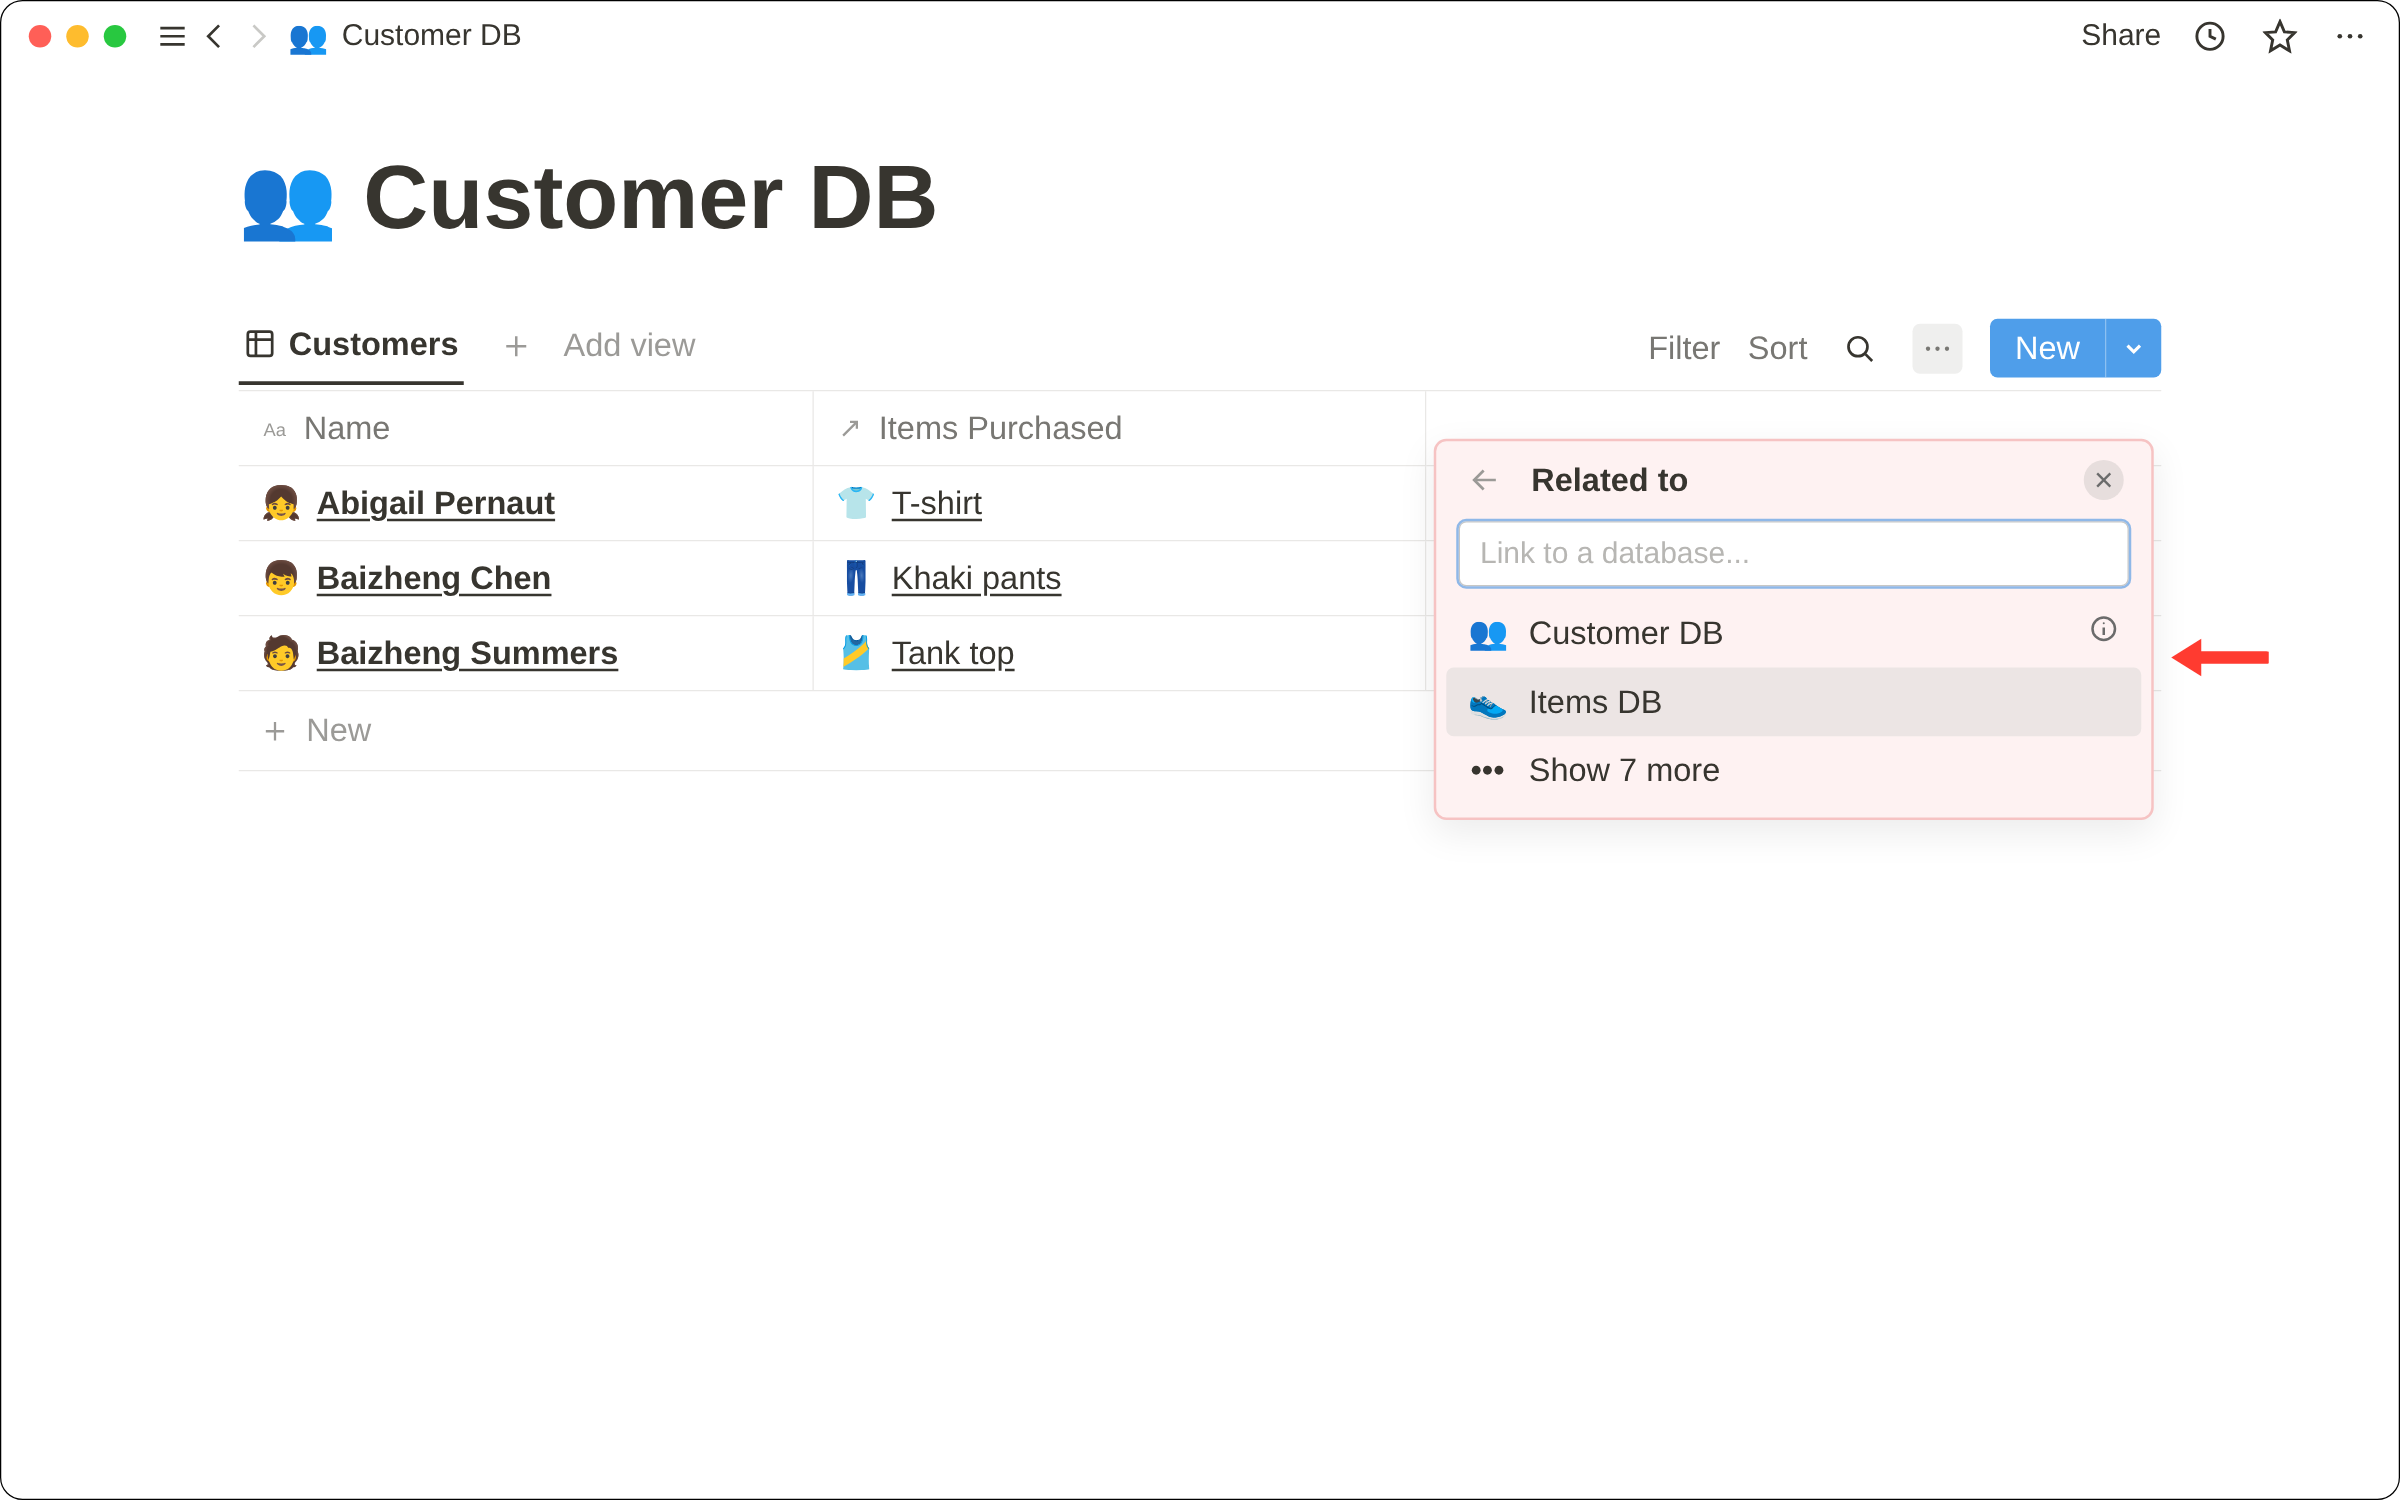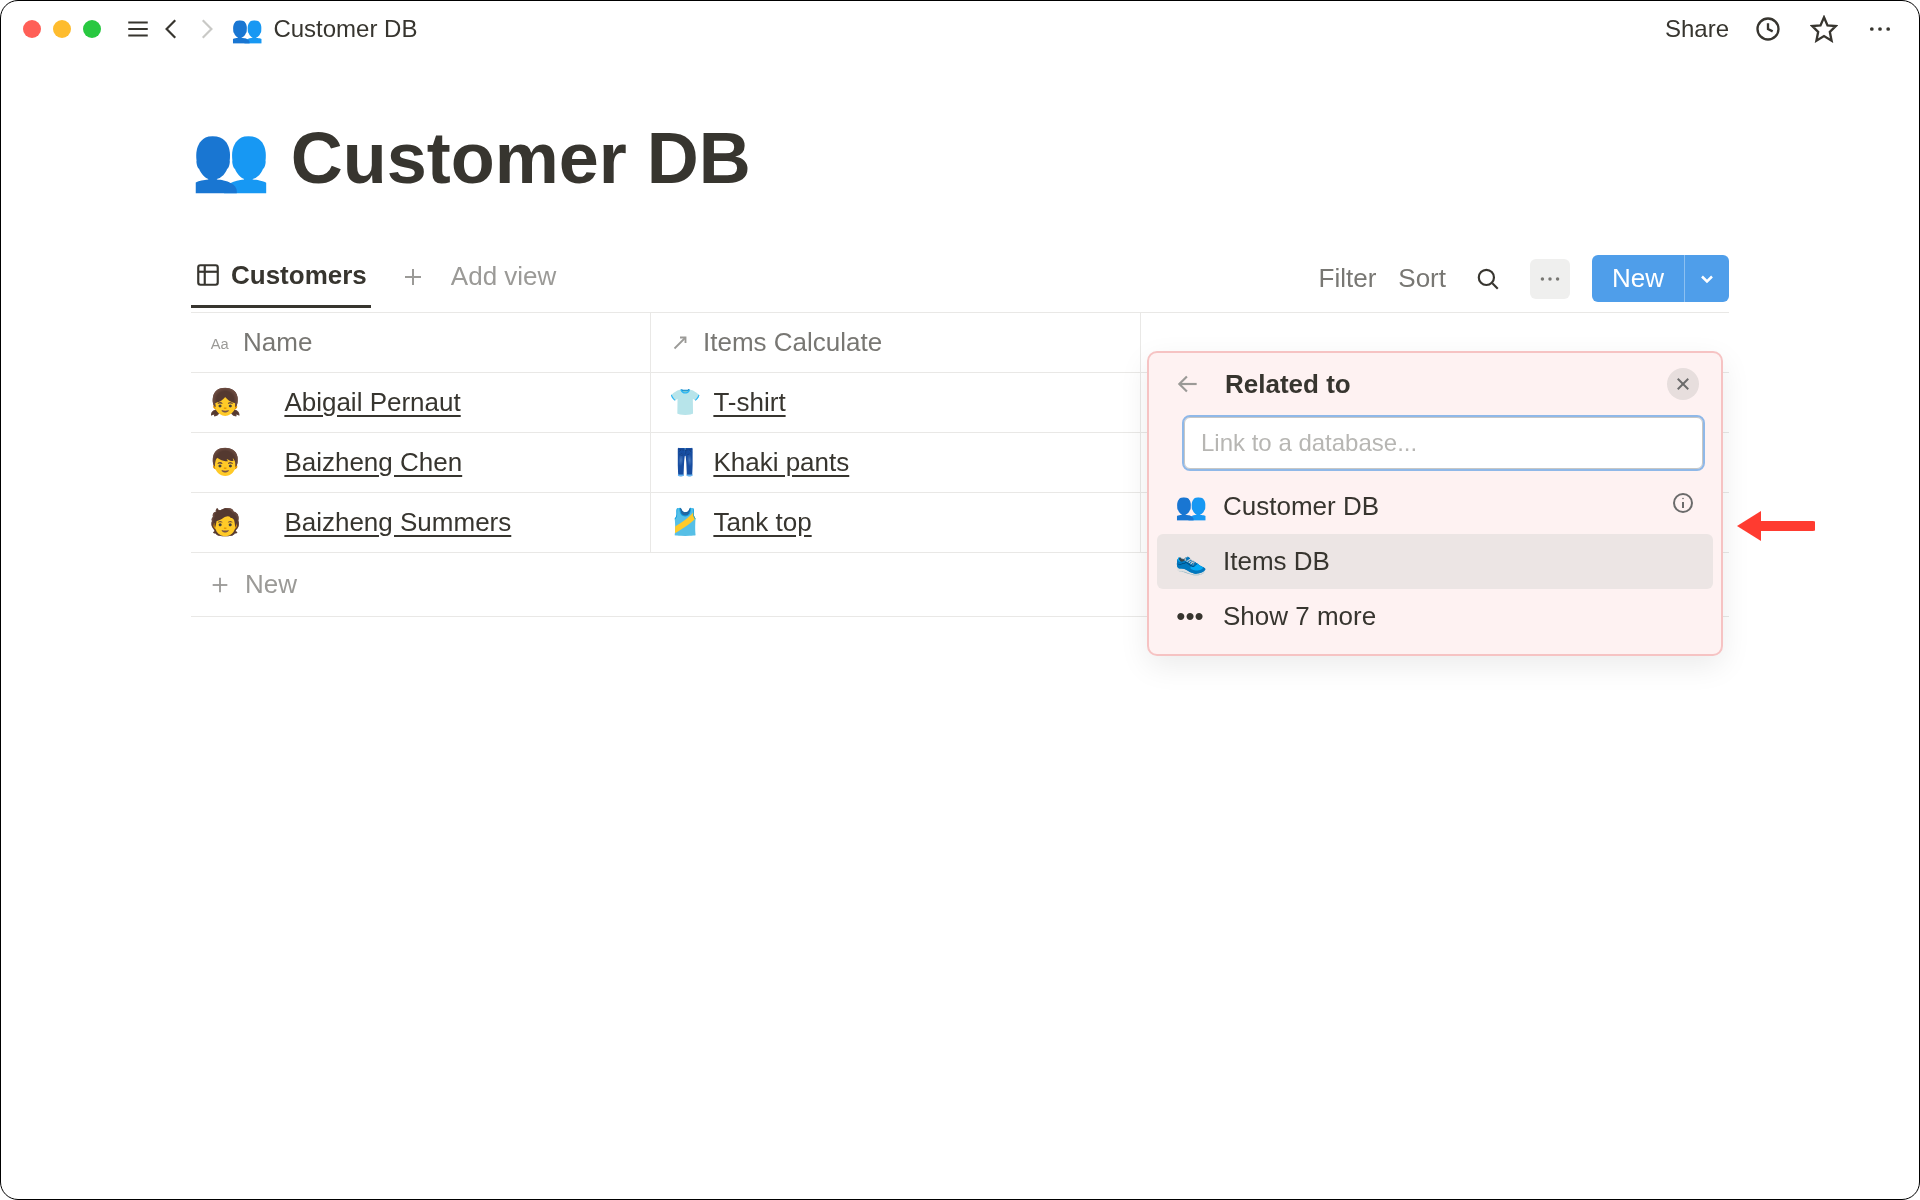--- a/index.html
+++ b/index.html
@@ -48,36 +48,36 @@
   .thead { display:flex; }
   .th, .td { display:flex; align-items:center; gap:12px; padding:14px 18px; font-size:26px; color:#787773; }
   .th { border-bottom:1px solid #e9e8e6; }
   .col-name { width:460px; border-right:1px solid #e9e8e6; }
   .col-items { width:490px; border-right:1px solid #e9e8e6; }
   .col-rest { flex:1; }
   .th svg { width:22px; height:22px; stroke:#9b9a97; stroke-width:2; fill:none; }
   .row { display:flex; border-bottom:1px solid #e9e8e6; }
   .row .td { color:#37352f; }
   .row .td .emoji { font-size:26px; }
-  .row .td.name span.text { text-decoration: underline; text-underline-offset:4px; font-weight:400;margin-left:31px;}
+  .row .td.name span.text { text-decoration: underline; text-underline-offset:4px; font-weight:700;}
   .row .td.items span.text { text-decoration: underline; text-underline-offset:4px; }
   .newrow { display:flex; align-items:center; gap:14px; padding:16px 18px; font-size:26px; color:#9b9a97; border-bottom:1px solid #e9e8e6; }
   .newrow svg { width:22px; height:22px; stroke:#9b9a97; stroke-width:2; fill:none; }
   .calc { display:flex; }
   .calc .cell { width:460px; display:flex; justify-content:flex-end; align-items:center; gap:6px; padding:12px 18px; font-size:24px; color:#9b9a97; }
   .calc svg { width:18px; height:18px; stroke:#9b9a97; stroke-width:2.5; fill:none; }
 
   
   .popup { position:absolute; top:350px; left:1146px; width:576px; background:#fef2f2; border:2px solid #f6c3c3; border-radius:10px; padding:10px 8px 10px 8px; box-shadow:0 10px 30px rgba(0,0,0,0.08); }
   .popup-head { display:flex; align-items:center; padding:4px 14px 12px 14px; }
   .popup-head .back svg { width:26px; height:26px; stroke:#9b9a97; stroke-width:2; fill:none; }
   .popup-head .ptitle { font-size:26px; font-weight:600; color:#37352f; margin-left:20px; }
   .popup-head .close { margin-left:auto; width:32px; height:32px; border-radius:50%; background:#e7dedd; display:flex; align-items:center; justify-content:center; }
   .popup-head .close svg { width:18px; height:18px; stroke:#6b6b6b; stroke-width:2.5; fill:none; }
-  .popup-input { margin:4px 10px 10px 27px; }
+  .popup-input { margin:4px 10px 10px 10px; }
   .popup-input input { width:100%; height:52px; border:1px solid #c7c7c5; background:#fff; outline:2px solid #8fb8e8; outline-offset:0; border-radius:6px; font-size:24px; padding:0 16px; color:#37352f; }
   .popup-input input::placeholder { color:#b7b6b3; }
   .popup-list { margin-top:6px; }
   .pitem { display:flex; align-items:center; gap:18px; padding:12px 18px; font-size:26px; color:#37352f; border-radius:6px; }
   .pitem.hover { background:#ece5e4; }
   .pitem .emoji { font-size:26px; width:30px; }
   .pitem .info { margin-left:auto; }
   .pitem .info svg { width:24px; height:24px; stroke:#6b6b6b; stroke-width:2; fill:none; }
   .pitem .dots { width:30px; display:flex; justify-content:center; font-size:26px; color:#37352f; }
 
@@ -194,21 +194,21 @@
         <svg viewBox="0 0 24 24">
             <text x="2" y="18" font-size="16" fill="#9b9a97" stroke="none">Aa</text>
           </svg>
         <span>Name</span>
       </div>
       <div class="th col-items">
         <svg viewBox="0 0 24 24">
             <line x1="6" y1="18" x2="18" y2="6"></line>
             <polyline points="12 6 18 6 18 12"></polyline>
           </svg>
-        <span>Items Calculate</span>
+        <span>Items Purchased</span>
       </div>
       <div class="th col-rest"></div>
     </div>
 
     <div class="row">
       <div class="td name col-name">
         <span class="emoji">👧</span>
         <span class="text">Abigail Pernaut</span>
       </div>
       <div class="td items col-items">

